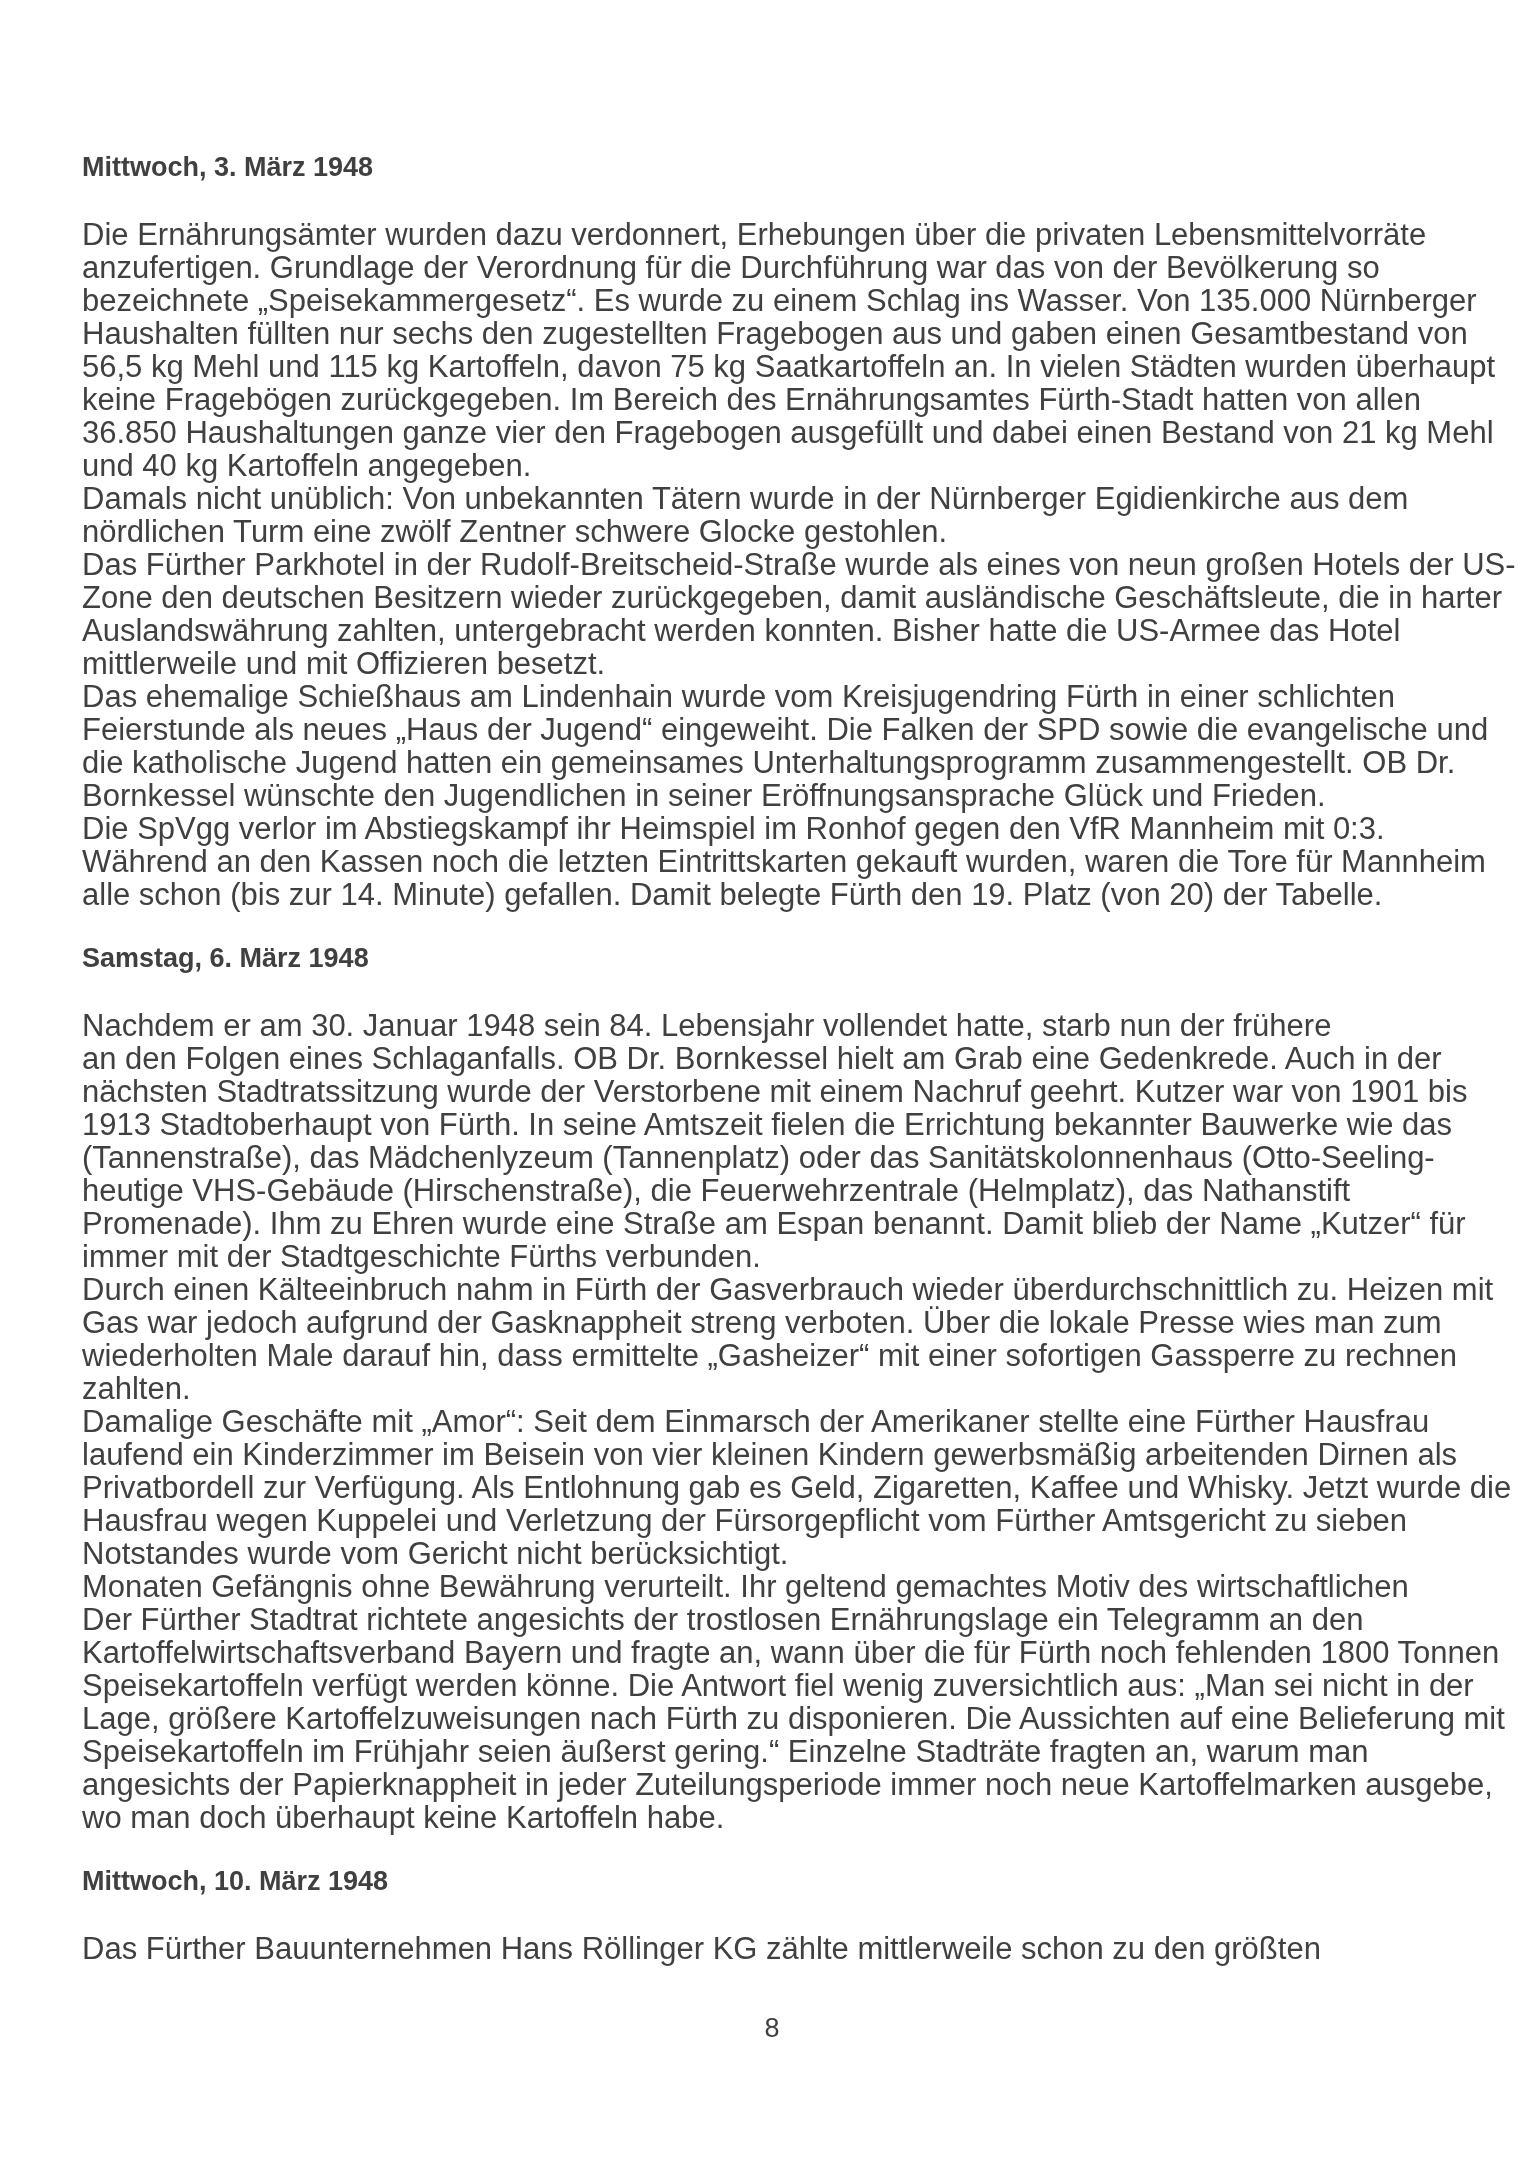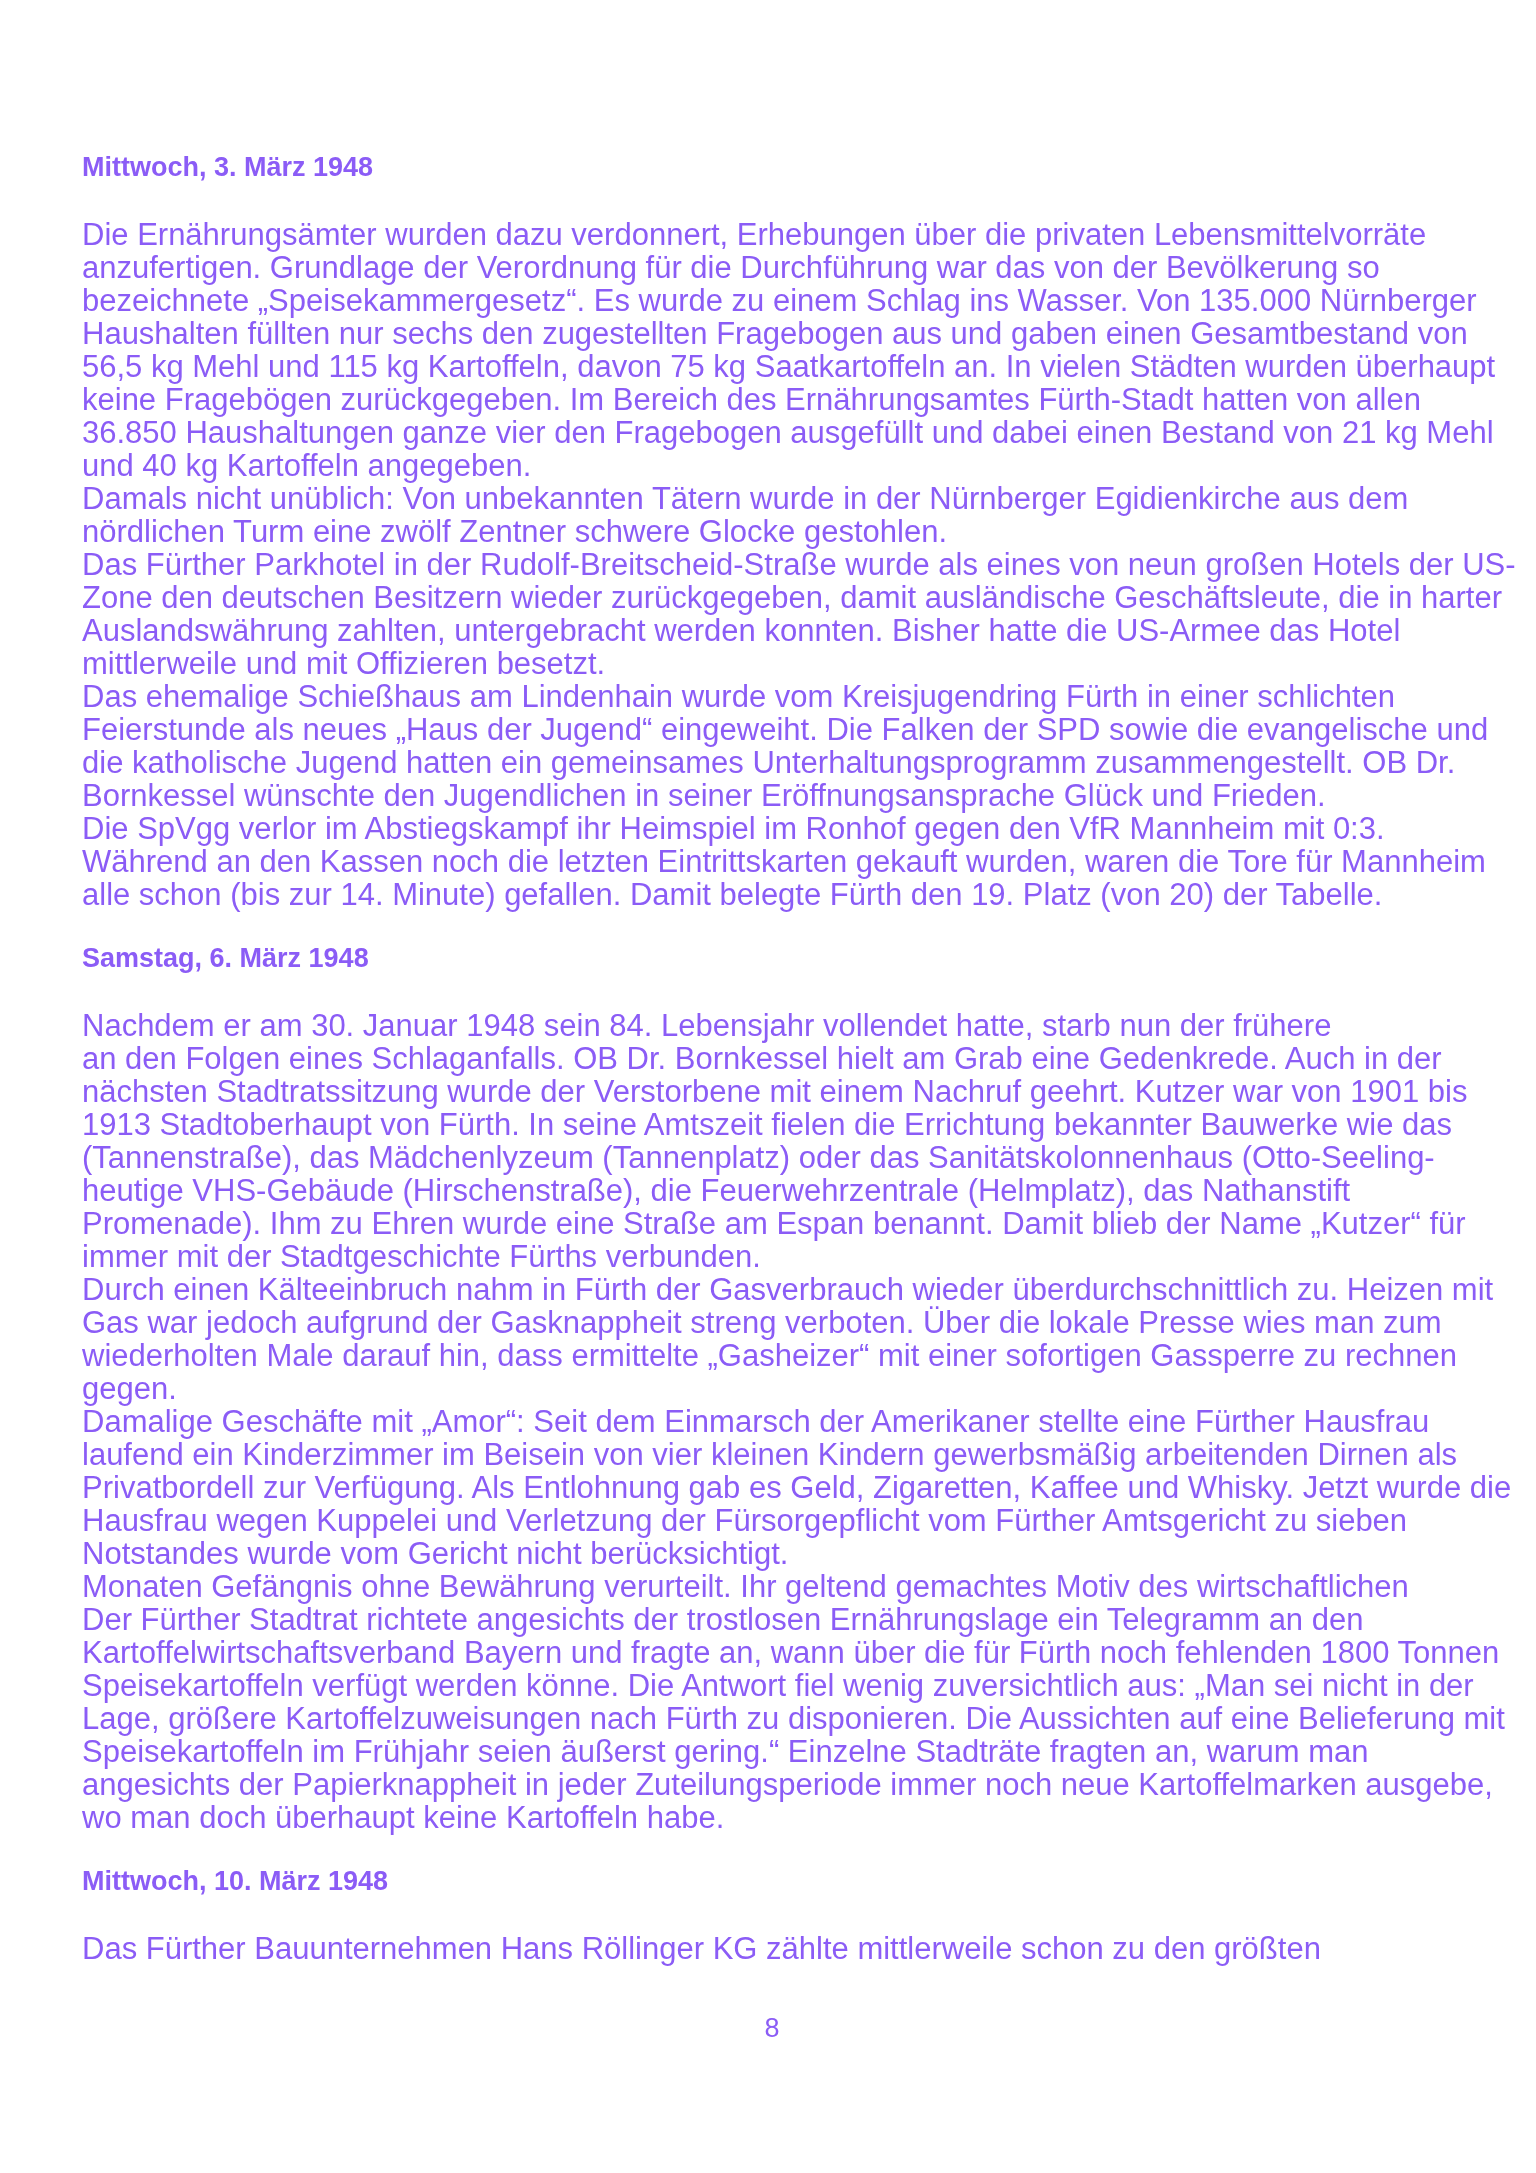--- a/index.html
+++ b/index.html
@@ -7,21 +7,21 @@
     padding: 0;
     background: #ffffff;
   }
   .page {
     position: relative;
     width: 1536px;
     height: 2173px;
     background: #ffffff;
     overflow: hidden;
     font-family: "Liberation Sans", sans-serif;
-    color: #8b5cf6;
+    color: #404040;
   }
   .doc {
     padding: 150px 60px 0 82px;
   }
   section.chronicle-section {
     margin: 0;
     padding: 0;
   }
   h2.heading {
     font-size: 27px;
@@ -83,21 +83,21 @@
         <div class="line">an den Folgen eines Schlaganfalls. OB Dr. Bornkessel hielt am Grab eine Gedenkrede. Auch in der</div>
         <div class="line">nächsten Stadtratssitzung wurde der Verstorbene mit einem Nachruf geehrt. Kutzer war von 1901 bis</div>
         <div class="line">1913 Stadtoberhaupt von Fürth. In seine Amtszeit fielen die Errichtung bekannter Bauwerke wie das</div>
         <div class="line">(Tannenstraße), das Mädchenlyzeum (Tannenplatz) oder das Sanitätskolonnenhaus (Otto-Seeling-</div>
         <div class="line">heutige VHS-Gebäude (Hirschenstraße), die Feuerwehrzentrale (Helmplatz), das Nathanstift</div>
         <div class="line">Promenade). Ihm zu Ehren wurde eine Straße am Espan benannt. Damit blieb der Name „Kutzer“ für</div>
         <div class="line">immer mit der Stadtgeschichte Fürths verbunden.</div>
         <div class="line">Durch einen Kälteeinbruch nahm in Fürth der Gasverbrauch wieder überdurchschnittlich zu. Heizen mit</div>
         <div class="line">Gas war jedoch aufgrund der Gasknappheit streng verboten. Über die lokale Presse wies man zum</div>
         <div class="line">wiederholten Male darauf hin, dass ermittelte „Gasheizer“ mit einer sofortigen Gassperre zu rechnen</div>
-        <div class="line">gegen.</div>
+        <div class="line">zahlten.</div>
         <div class="line">Damalige Geschäfte mit „Amor“: Seit dem Einmarsch der Amerikaner stellte eine Fürther Hausfrau</div>
         <div class="line">laufend ein Kinderzimmer im Beisein von vier kleinen Kindern gewerbsmäßig arbeitenden Dirnen als</div>
         <div class="line">Privatbordell zur Verfügung. Als Entlohnung gab es Geld, Zigaretten, Kaffee und Whisky. Jetzt wurde die</div>
         <div class="line">Hausfrau wegen Kuppelei und Verletzung der Fürsorgepflicht vom Fürther Amtsgericht zu sieben</div>
         <div class="line">Notstandes wurde vom Gericht nicht berücksichtigt.</div>
         <div class="line">Monaten Gefängnis ohne Bewährung verurteilt. Ihr geltend gemachtes Motiv des wirtschaftlichen</div>
         <div class="line">Der Fürther Stadtrat richtete angesichts der trostlosen Ernährungslage ein Telegramm an den</div>
         <div class="line">Kartoffelwirtschaftsverband Bayern und fragte an, wann über die für Fürth noch fehlenden 1800 Tonnen</div>
         <div class="line">Speisekartoffeln verfügt werden könne. Die Antwort fiel wenig zuversichtlich aus: „Man sei nicht in der</div>
         <div class="line">Lage, größere Kartoffelzuweisungen nach Fürth zu disponieren. Die Aussichten auf eine Belieferung mit</div>

